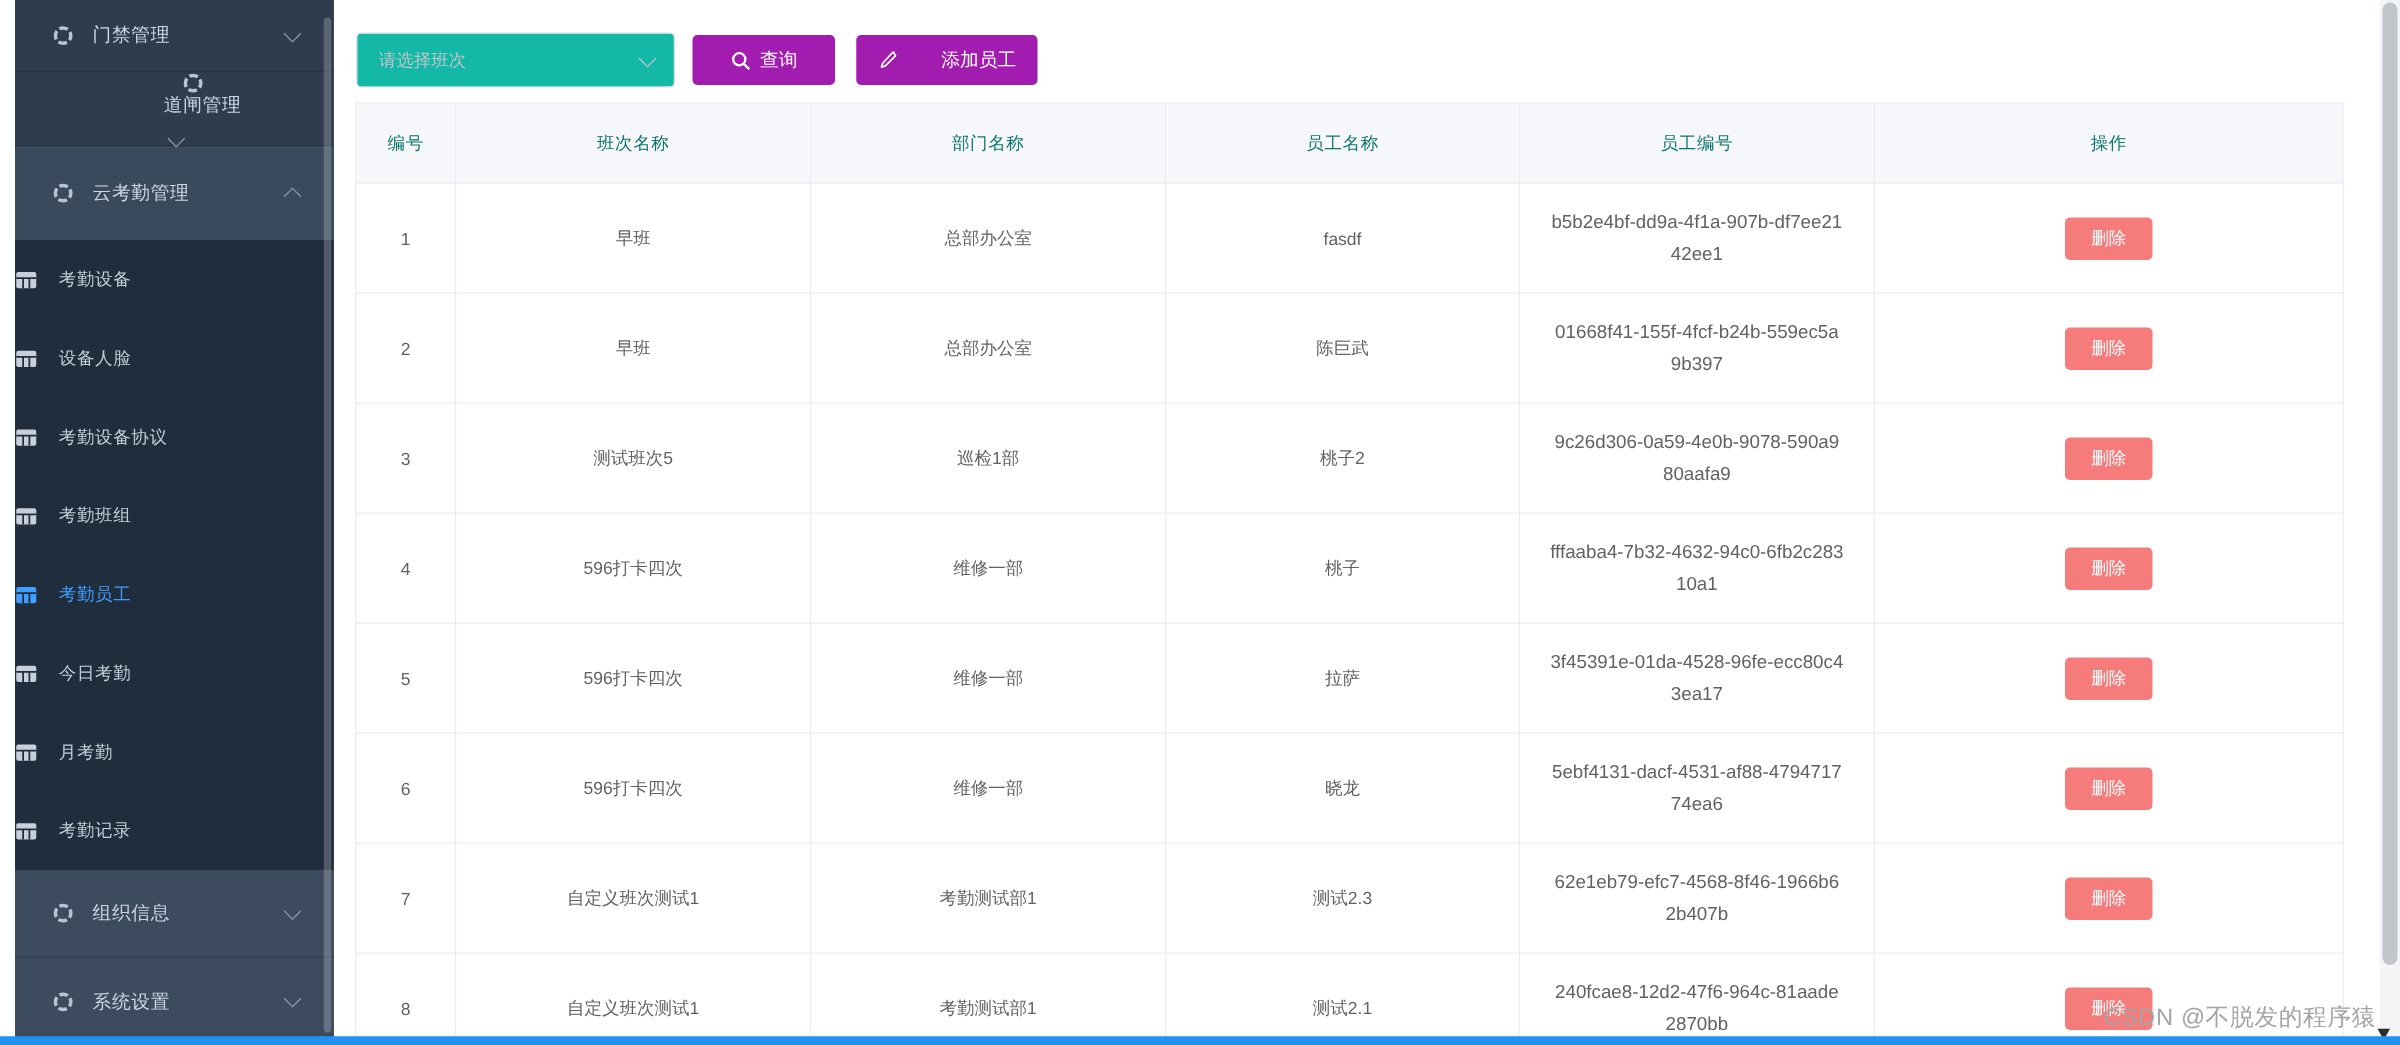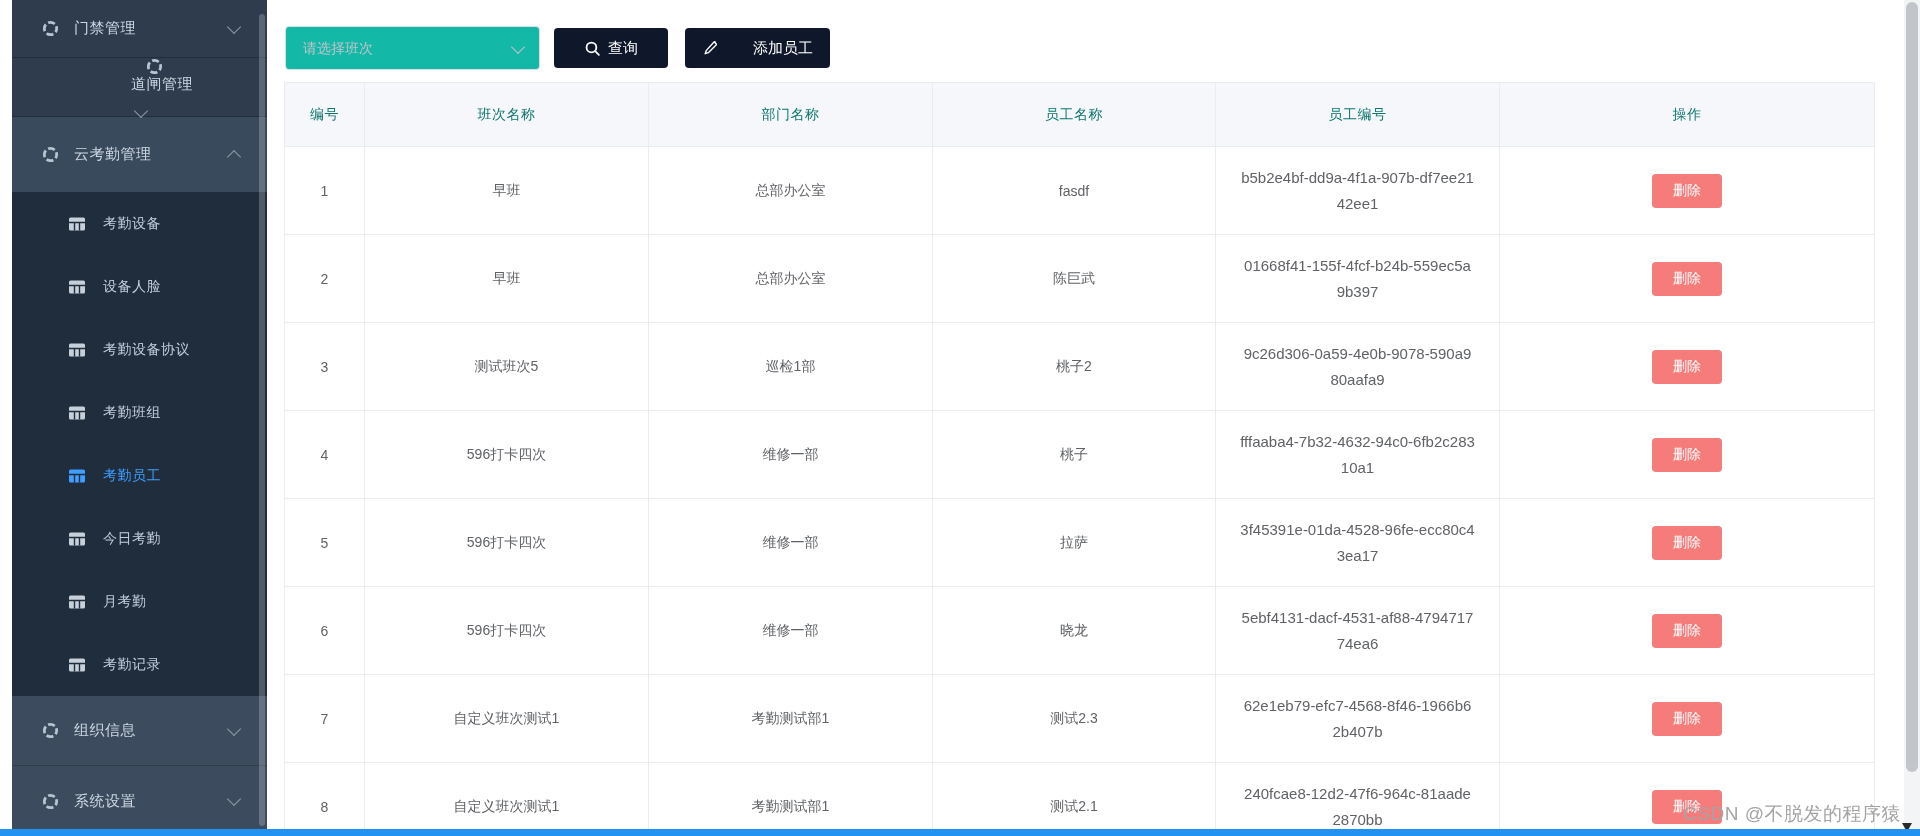--- a/index.html
+++ b/index.html
@@ -13,39 +13,39 @@
   .menu-group{display:flex;align-items:center;padding-left:30px;box-sizing:border-box;cursor:pointer;color:#ccd6e2;}
   .menu-group .mlabel{flex:1;font-size:15px;margin-left:15px;letter-spacing:.5px;}
   .menu-group .chev{margin-right:28px;}
   .g1,.g2{height:58px;background:#2e3c4d;border-bottom:1px solid rgba(0,0,0,.22);}
   .g2{height:59px;flex-direction:column;}
   .g3{height:75px;background:#394a5c;}
   .gb{height:70px;background:#3c4b5e;border-bottom:1px solid rgba(0,0,0,.18);}
   .gb2{height:71px;}
   .ico-circle{display:inline-flex;color:#b9c4d1;}
   .submenu{height:504px;background:#1f2d3d;}
-  .sub-item{height:63px;display:flex;align-items:center;padding-left:56px;box-sizing:border-box;cursor:pointer;color:#c3cdd9;}
+  .sub-item{height:63px;display:flex;align-items:center;box-sizing:border-box;cursor:pointer;color:#c3cdd9;}
   .sub-item .ico-grid{display:inline-flex;color:#c7d0da;}
   .sub-item .slabel{font-size:14px;margin-left:17px;letter-spacing:.5px;}
   .sub-item.active{color:#3f9eff;}
   .sub-item.active .ico-grid{color:#3f9eff;}
   .chev{width:9px;height:9px;border-right:1.6px solid #8d9aa9;border-bottom:1.6px solid #8d9aa9;display:inline-block;}
   .chev.down{transform:rotate(45deg);margin-top:-4px;}
   .chev.up{transform:rotate(-135deg);margin-top:4px;}
   .side-scroll-thumb{position:absolute;right:2px;top:14px;width:6px;height:812px;border-radius:3px;background:rgba(255,255,255,.22);}
   
   .main{position:absolute;left:255px;top:0;width:1665px;height:836px;background:#fff;}
   .toolbar{position:absolute;left:30px;top:26px;display:flex;align-items:center;}
   .select-box{width:255px;height:44px;border:1px solid #dcdfe6;border-radius:4px;box-sizing:border-box;position:relative;display:flex;align-items:center;background:#14b8a6;cursor:pointer;}
   .select-box input{border:none;outline:none;background:transparent;width:200px;margin-left:15px;font-size:14px;font-family:inherit;cursor:pointer;}
   .select-box .chev{position:absolute;right:16px;top:19px;border-color:#c0c4cc;}
   .txt-input{width:233px;height:44px;border:1px solid #dcdfe6;border-radius:4px;box-sizing:border-box;margin-left:14px;padding:0 15px;font-size:14px;font-family:inherit;outline:none;color:#606266;}
   input::placeholder{color:#bfc4cc;opacity:1;}
   .btn{display:inline-flex;align-items:center;justify-content:center;gap:7px;border:none;border-radius:4px;color:#fff;font-size:15px;font-family:inherit;cursor:pointer;}
-  .btn.primary{background:#0f172a;height:40px;}
+  .btn.primary{background:#a21caf;height:40px;}
   .btn-search{width:114px;margin-left:14px;}
   .btn-add{width:145px;margin-left:17px;gap:35px;}
   
   .grid{position:absolute;left:29px;top:82px;width:1590px;border-collapse:collapse;table-layout:fixed;}
   .grid th,.grid td{border:1px solid #e9edf2;text-align:center;box-sizing:border-box;}
   .grid th{height:64px;background:#f6f7fa;color:#0f766e;font-size:14px;font-weight:400;letter-spacing:.5px;}
   .grid td{height:88px;color:#606266;font-size:14px;}
   .grid td.empid{padding:0 24px;word-break:break-all;line-height:26px;font-size:15px;}
   .btn.danger{background:#f67c7c;width:70px;height:34px;font-size:14px;}
   

